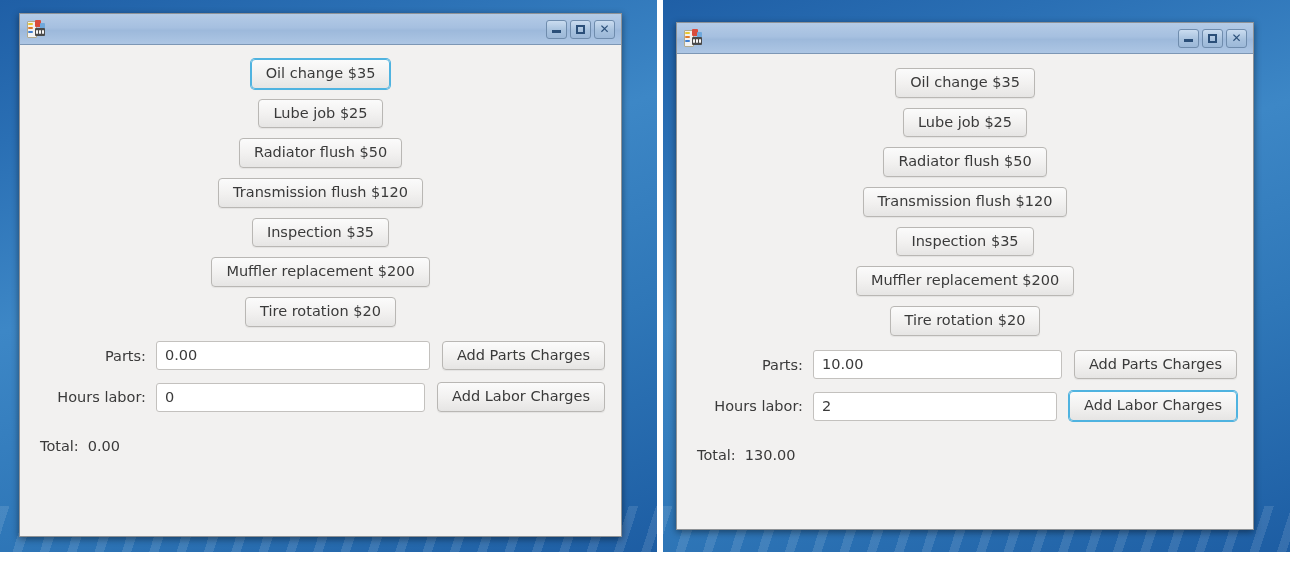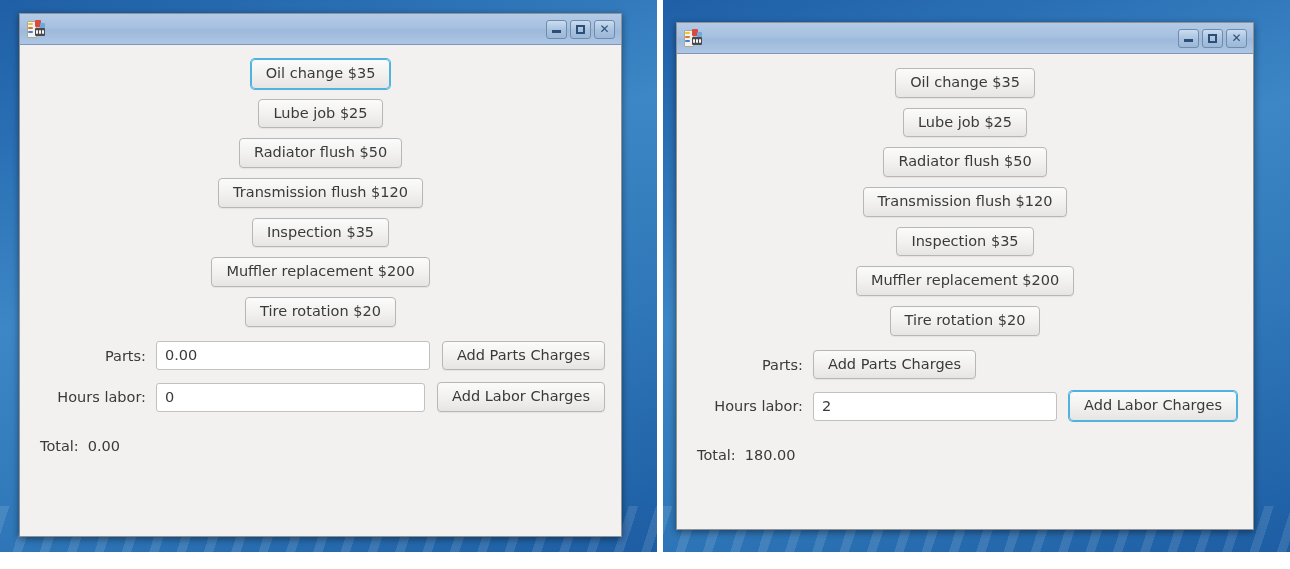--- a/index.html
+++ b/index.html
@@ -331,31 +331,32 @@
         <button class="btn">Transmission flush $120</button>
         <button class="btn">Inspection $35</button>
         <button class="btn">Muffler replacement $200</button>
         <button class="btn">Tire rotation $20</button>
       </div>
 
       <div class="form-area">
 
         <div class="form-row row-parts">
           <span class="lbl">Parts:</span>
+          <input class="txt" type="text" value="10.00" style="">
           <button class="btn">Add Parts Charges</button>
         </div>
 
         <div class="form-row row-labor">
           <span class="lbl">Hours labor:</span>
           <input class="txt" type="text" value="2" style="">
           <button class="btn focused">Add Labor Charges</button>
         </div>
 
         <div class="total-row">
           <span>Total:</span>
-          <span>180.00</span>
+          <span>130.00</span>
         </div>
 
       </div>
     </div>
   </div>
 
 </div>
 
 </body></html>

